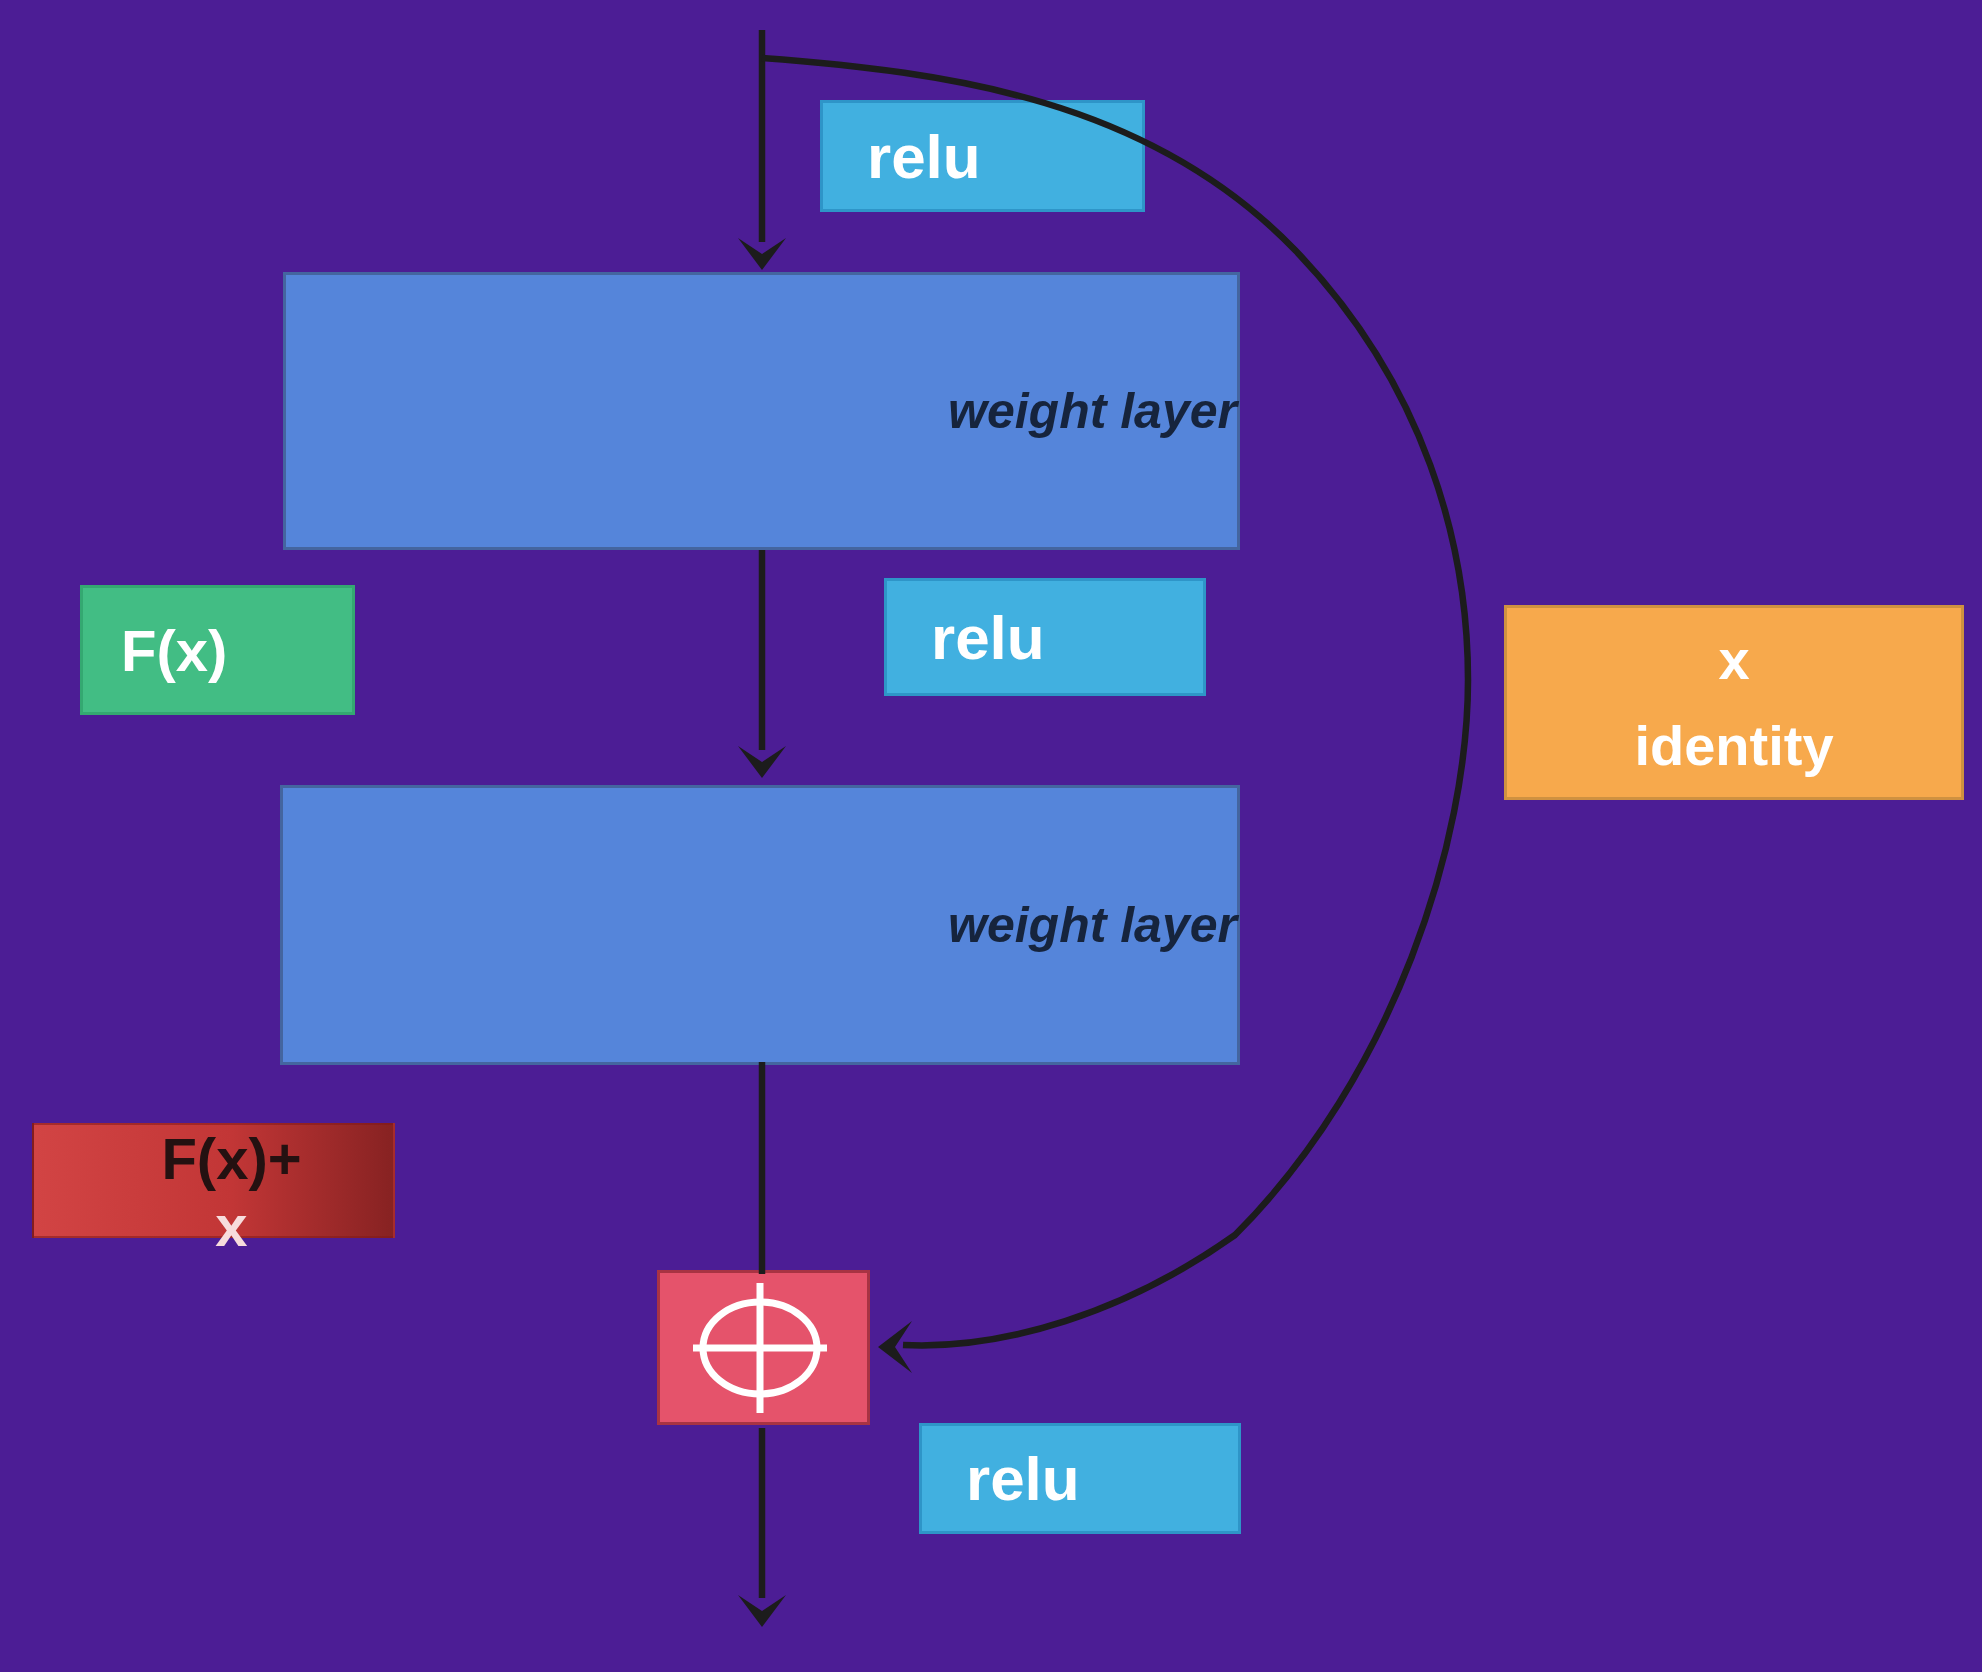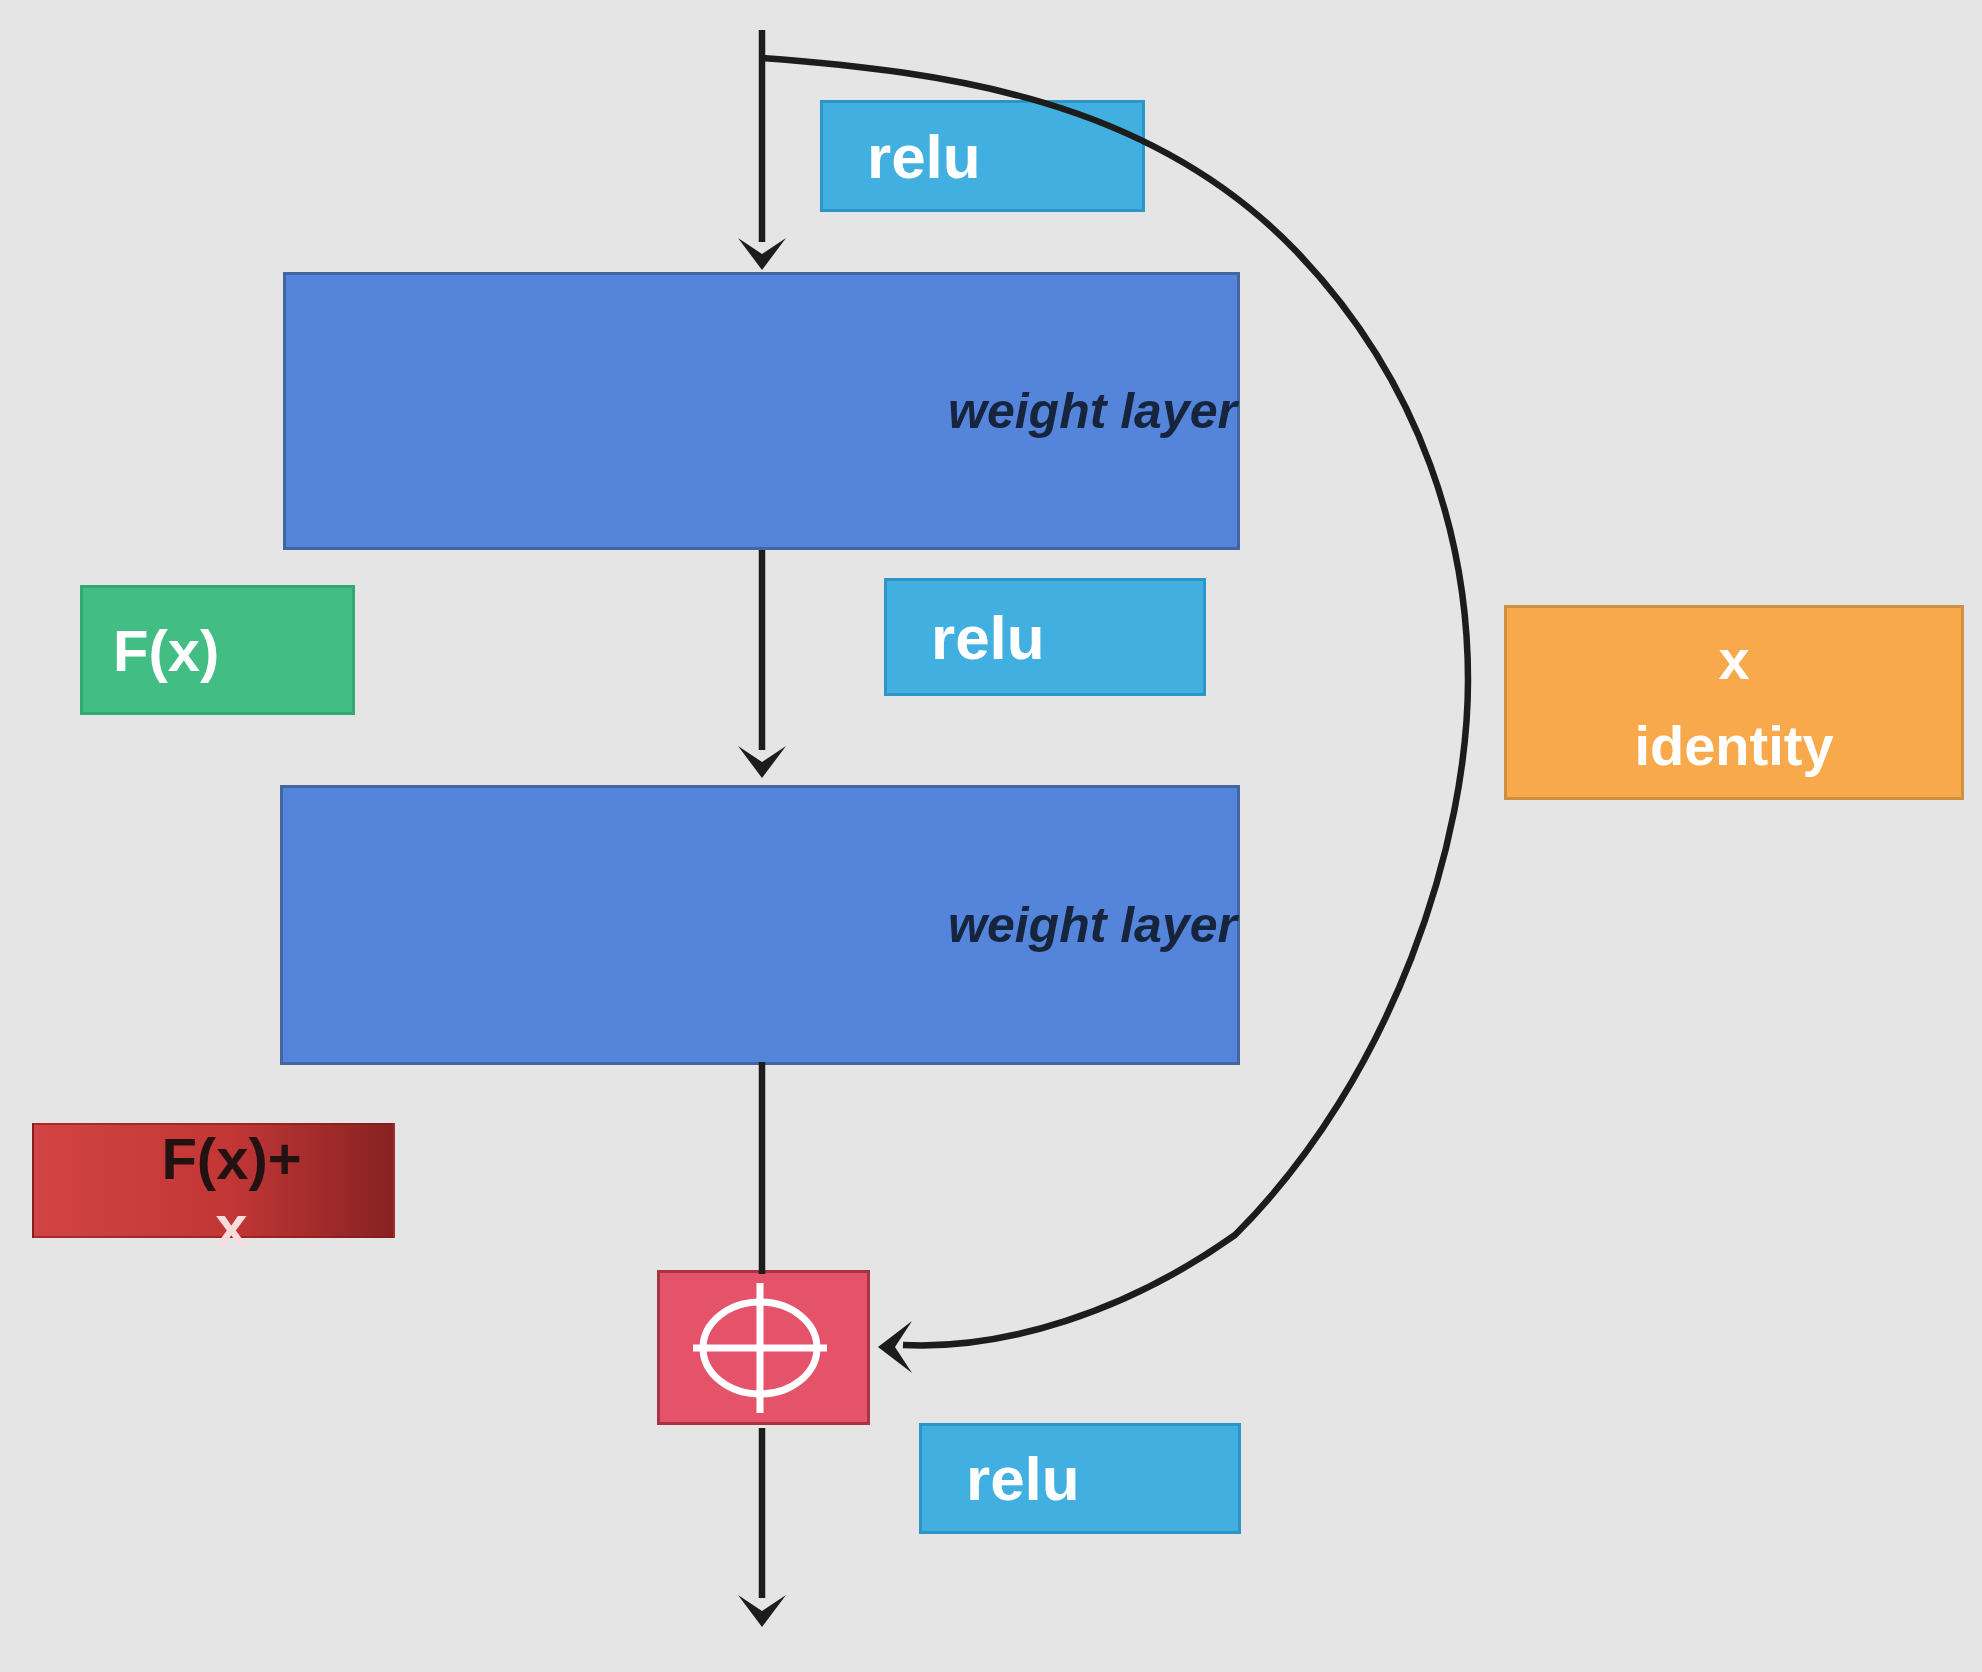--- a/index.html
+++ b/index.html
@@ -5,21 +5,21 @@
   html, body {
     margin: 0;
     padding: 0;
     background: #ffffff;
     font-family: "Liberation Sans", "DejaVu Sans", sans-serif;
   }
   .stage {
     position: relative;
     width: 1982px;
     height: 1672px;
-    background: #e5e5e5;
+    background: #4c1d95;
     overflow: hidden;
   }
   .wires {
     position: absolute;
     left: 0;
     top: 0;
     width: 1982px;
     height: 1672px;
     z-index: 5;
     pointer-events: none;
@@ -55,21 +55,21 @@
   }
   .weight-1 { left: 283px; top: 272px; width: 957px; height: 278px; }
   .weight-2 { left: 280px; top: 785px; width: 960px; height: 280px; }
   
   .fx {
     left: 80px; top: 585px; width: 275px; height: 130px;
     background: #42bd84;
     border: 3px solid #34a871;
     color: #ffffff;
     font-size: 58px;
-    padding-left: 30px;
+    padding-left: 38px;
   }
   
   .fxx {
     left: 32px; top: 1123px; width: 363px; height: 115px;
     background: linear-gradient(90deg, #d24444 0%, #c23636 55%, #872222 100%);
     border: 2px solid rgba(130, 25, 25, 0.55);
     font-size: 58px;
     padding-left: 36px;
     flex-direction: column;
   }

